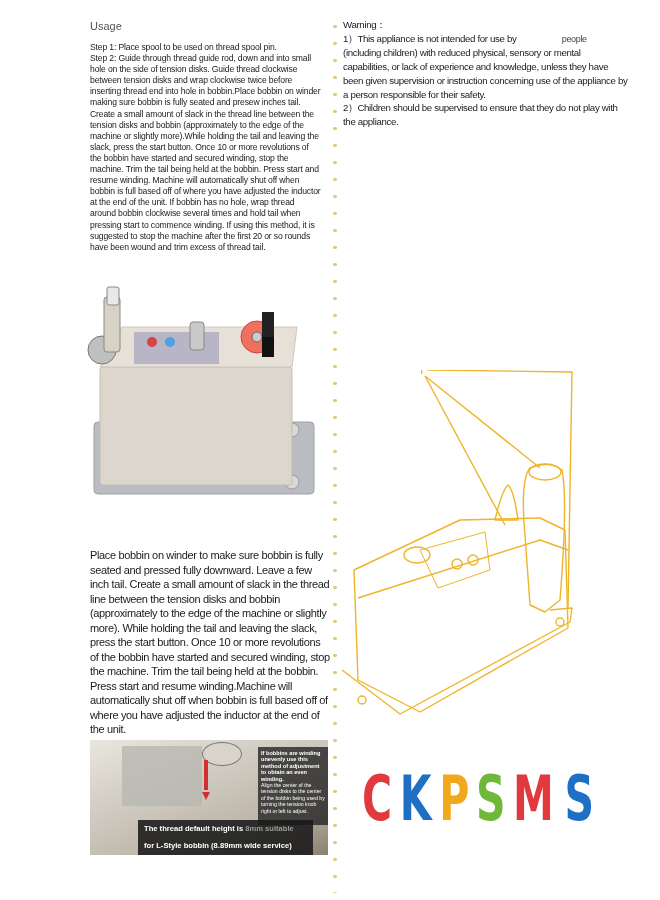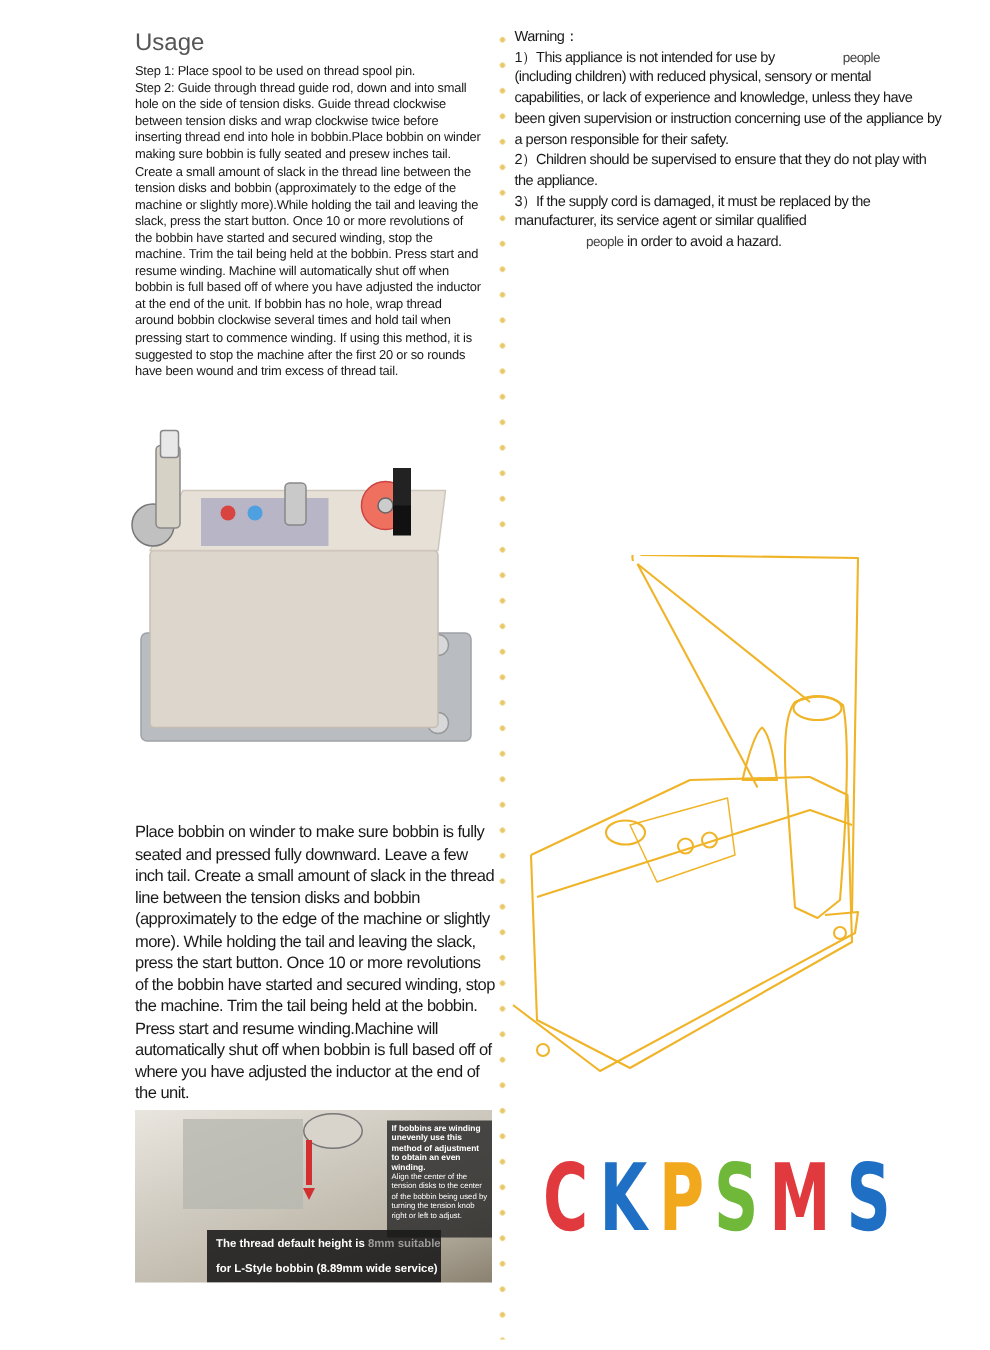--- a/index.html
+++ b/index.html
@@ -1,38 +1,38 @@
 <!DOCTYPE html>
 <html><head>
 <meta charset="utf-8">
 <style>
   html, body { margin:0; padding:0; background:#ffffff; }
   body { width:660px; height:900px; position:relative; overflow:hidden;
          font-family:"Liberation Sans", sans-serif; color:#222; }
   .abs { position:absolute; }
-  #usage-heading { left:90px; top:20px; font-size:16px; color:#555; }
+  #usage-heading { left:90px; top:20px; font-size:11px; color:#555; }
   #usage-body { left:90px; top:42px; width:232px; font-size:8.6px; line-height:11.1px; color:#1a1a1a;
                 font-family:"Liberation Sans", sans-serif; letter-spacing:-0.15px; }
   #usage-body p { margin:0; }
   #divider { left:333px; top:18px; width:4px; height:875px;
              background-image: radial-gradient(circle, #e8c96a 1.6px, transparent 2px);
              background-size:4px 17px; background-repeat:repeat-y; }
   #warning { left:343px; top:18px; width:285px; font-size:9.7px; line-height:13.7px; color:#1a1a1a;
              font-family:"Liberation Sans Narrow","Liberation Sans", sans-serif; letter-spacing:-0.35px; }
   #warning p { margin:0; }
   #warning .people { color:#444; font-size:9px;padding-left:43px; }
   #bobbin-text { left:90px; top:548px; width:240px; font-size:11px; line-height:14.5px; color:#1a1a1a; letter-spacing:-0.35px; }
   #device-photo { left:82px; top:282px; width:245px; height:225px; }
   #drawing { left:340px; top:370px; width:260px; height:350px; }
   #bottom-photo { left:90px; top:740px; width:238px; height:115px; overflow:hidden;
                   background: linear-gradient(160deg, #e9e6df 0%, #cfcac0 40%, #bdb6a8 70%, #8a8170 100%); }
   .tip-box { position:absolute; left:168px; top:7px; width:70px; height:78px; background:rgba(40,40,40,0.82);
              color:#fff; font-size:5.2px; line-height:6.4px; padding:3px; box-sizing:border-box; }
   .tip-box .strong { font-weight:bold; font-size:5.6px; }
-  .banner { position:absolute; left:48px; top:80px; width:156px; height:35px; background:rgba(25,25,25,0.88);
+  .banner { position:absolute; left:48px; top:80px; width:175px; height:35px; background:rgba(25,25,25,0.88);
             color:#fff; font-weight:bold; font-size:7.6px; line-height:17px; padding-left:6px; box-sizing:border-box; }
   .banner .faded { color:#9a9a9a; }
   #logo { left:362px; top:762px; width:190px; height:68px; display:flex; align-items:flex-end; }
   #logo span { font-family:"DejaVu Sans", sans-serif; font-weight:bold; font-size:62px; line-height:62px;
                letter-spacing:-5px; transform:scaleX(0.72); display:inline-block; transform-origin:left bottom; }
   .logo-wrap { display:flex; transform:scaleX(0.92); transform-origin:left bottom; }
 </style>
 </head>
 <body>
 
@@ -41,21 +41,20 @@
   <p>Step 1: Place spool to be used on thread spool pin.</p>
   <p>Step 2: Guide through thread guide rod, down and into small hole on the side of tension disks. Guide thread clockwise between tension disks and wrap clockwise twice before inserting thread end into hole in bobbin.Place bobbin on winder making sure bobbin is fully seated and presew  inches tail. Create a small amount of slack in the thread line between the tension disks and bobbin (approximately to the edge of the machine or slightly more).While holding the tail and leaving the slack, press the start button. Once 10 or more revolutions of the bobbin have started and secured winding, stop the machine. Trim the tail being held at the bobbin. Press start and resume winding. Machine will automatically shut off when bobbin is full based off of where you have adjusted the inductor at the end of the unit. If bobbin has no hole, wrap thread around bobbin clockwise several times and hold tail when pressing start to commence winding. If using this method, it is suggested to stop the machine after the first 20 or so rounds have been wound and trim excess of thread tail.</p>
 </div>
 
 <div class="abs" id="divider"></div>
 
 <div class="abs" id="warning">
   <p>Warning：</p>
   <p><span>1）This appliance is not intended for use by </span><span class="people">people</span><br><span>(including children) with reduced physical, sensory or mental capabilities, or lack of experience and knowledge, unless they have been given supervision or instruction concerning use of the appliance by a person responsible for their safety.</span></p>
   <p>2）Children should be supervised to ensure that they do not play with the appliance.</p>
-  <p><span>3）If the supply cord is damaged, it must be replaced by the manufacturer, its service agent or similar  qualified</span><br>&nbsp;&nbsp;<span class="people">people</span><span> in order to avoid a hazard.</span></p>
 </div>
 
 <div class="abs" id="device-photo">
   <svg width="245" height="225" viewBox="0 0 245 225">
     <rect x="12" y="140" width="220" height="72" rx="4" fill="#b9bcc0" stroke="#9ea2a6"></rect>
     <circle cx="210" cy="148" r="7" fill="#d6d8da" stroke="#999"></circle>
     <circle cx="210" cy="200" r="7" fill="#d6d8da" stroke="#999"></circle>
     <rect x="18" y="85" width="192" height="118" rx="3" fill="#ddd6cc" stroke="#c5bdb2"></rect>
     <polygon points="18,85 40,45 215,45 210,85" fill="#e6e0d7" stroke="#cfc7bc"></polygon>
     <rect x="52" y="50" width="85" height="32" fill="#b7b5c6"></rect>

